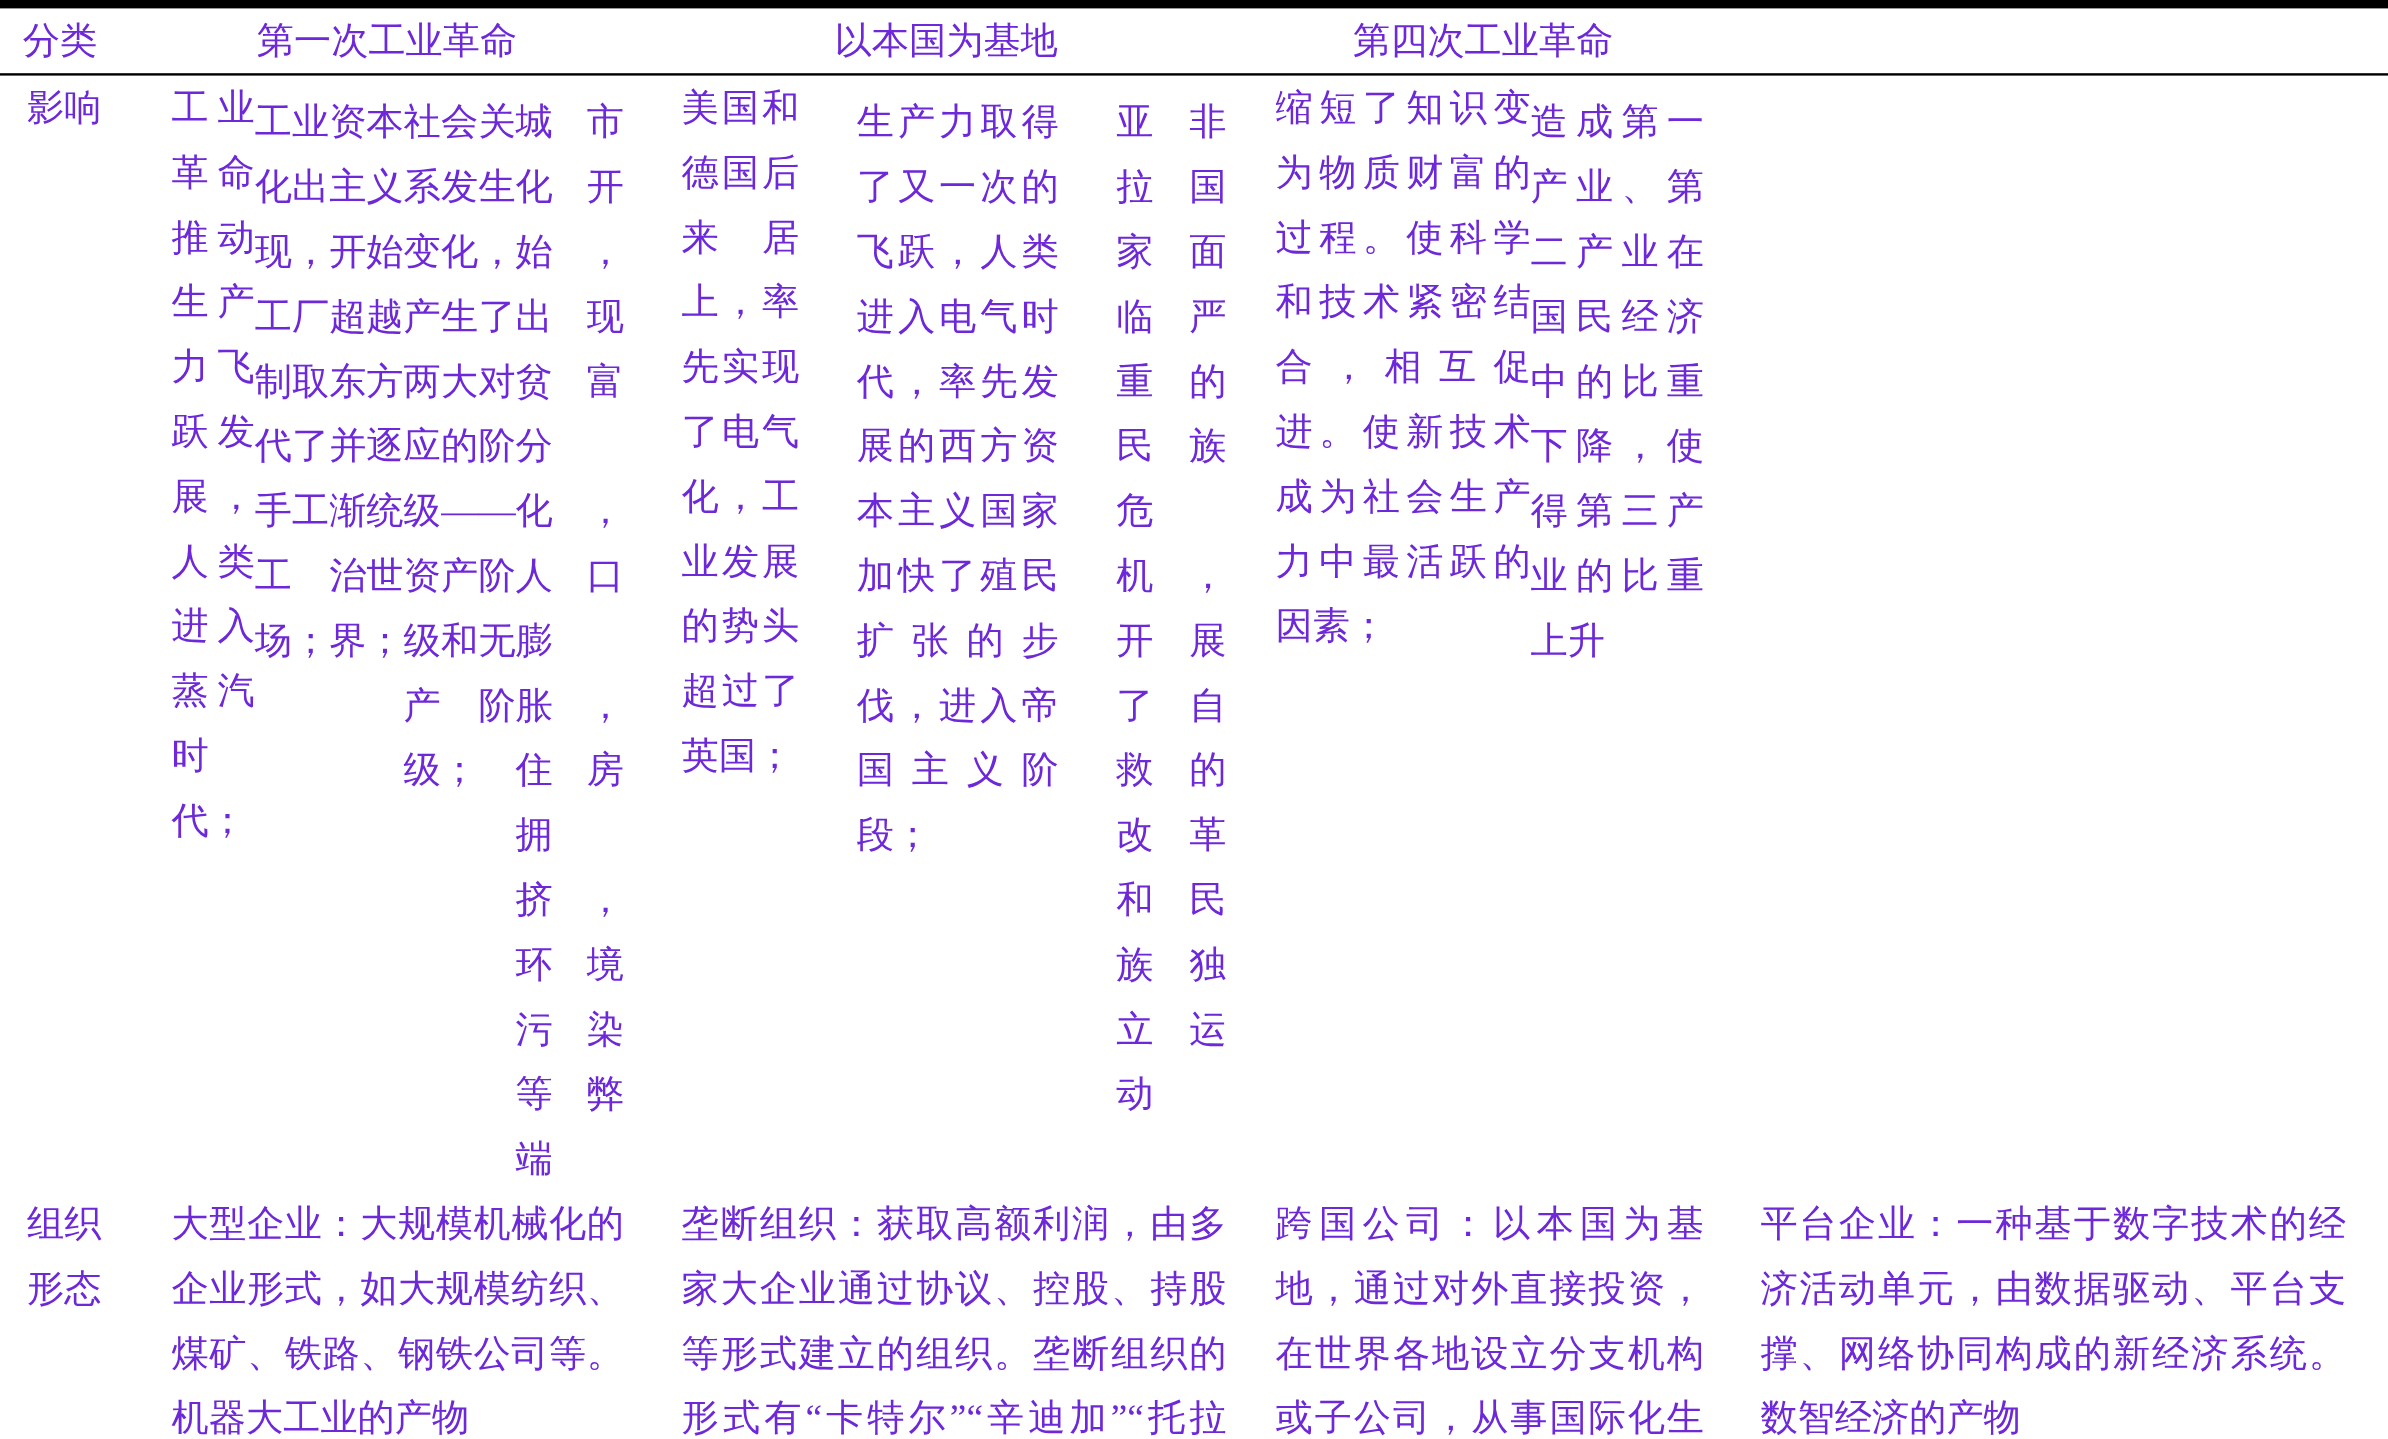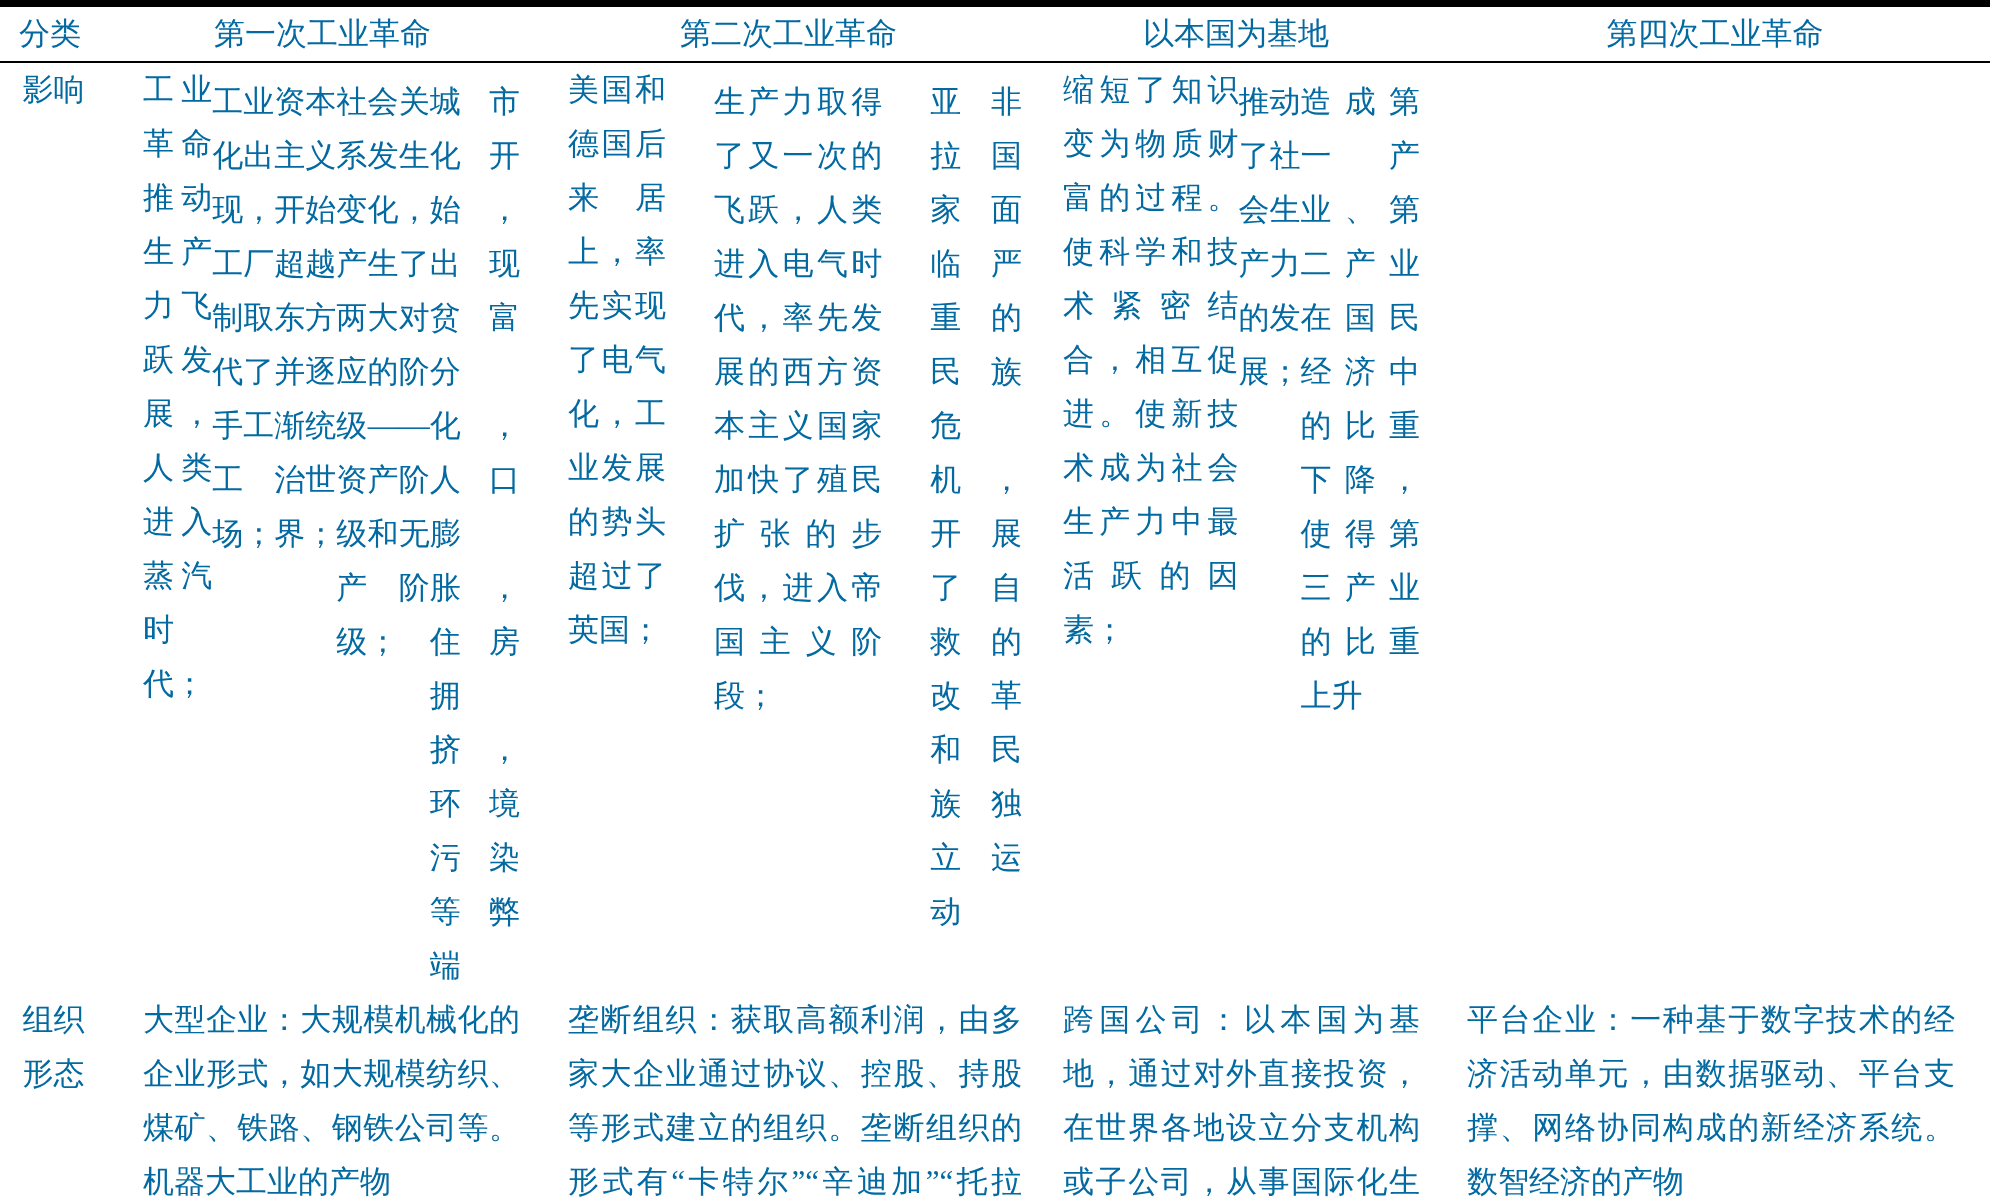--- a/index.html
+++ b/index.html
@@ -5,21 +5,21 @@
   html, body {
     margin: 0;
     padding: 0;
     background: #ffffff;
   }
   .page {
     position: relative;
     width: 1990px;
     height: 1199px;
     background: #ffffff;
-    color: #0369a1;
+    color: #6d28d9;
     font-family: "Liberation Serif", "DejaVu Serif", serif;
     font-size: 31px;
     line-height: 54px;
     overflow: hidden;
   }
   .row {
     display: grid;
     grid-template-columns: 100px 445px 487px 408px 550px;
     box-sizing: border-box;
   }
@@ -65,42 +65,40 @@
   }
 </style>
 </head>
 <body>
 
 <div class="page">
 
   <div class="row header-row">
     <div class="th">分类</div>
     <div class="th">第一次工业革命</div>
-    <div class="th">第二次工业革命</div>
     <div class="th">以本国为基地</div>
     <div class="th">第四次工业革命</div>
   </div>
 
   <div class="row body-row row-impact">
     <div class="td label-cell">影响</div>
     <div class="td">
         <p>工业革命推动生产力飞跃发展，人类进入蒸汽时代；</p>
         <p>工业化出现，工厂制取代了手工工场；</p>
         <p>资本主义开始超越东方并逐渐统治世界；</p>
         <p>社会关系发生变化，产生了两大对应的阶级——资产阶级和无产阶级；</p>
         <p>城市化开始，出现贫富分化，人口膨胀，住房拥挤，环境污染等弊端</p>
       </div>
     <div class="td">
         <p>美国和德国后来居上，率先实现了电气化，工业发展的势头超过了英国；</p>
         <p>生产力取得了又一次的飞跃，人类进入电气时代，率先发展的西方资本主义国家加快了殖民扩张的步伐，进入帝国主义阶段；</p>
         <p>亚非拉国家面临严重的民族危机，开展了自救的改革和民族独立运动</p>
       </div>
     <div class="td">
         <p>缩短了知识变为物质财富的过程。使科学和技术紧密结合，相互促进。使新技术成为社会生产力中最活跃的因素；</p>
-        <p>推动了社会生产力的发展；</p>
         <p>造成第一产业、第二产业在国民经济中的比重下降，使得第三产业的比重上升</p>
       </div>
   </div>
 
   <div class="row body-row row-org">
     <div class="td label-cell">组织形态</div>
     <div class="td">
         <p>大型企业：大规模机械化的企业形式，如大规模纺织、煤矿、铁路、钢铁公司等。机器大工业的产物</p>
       </div>
     <div class="td">

